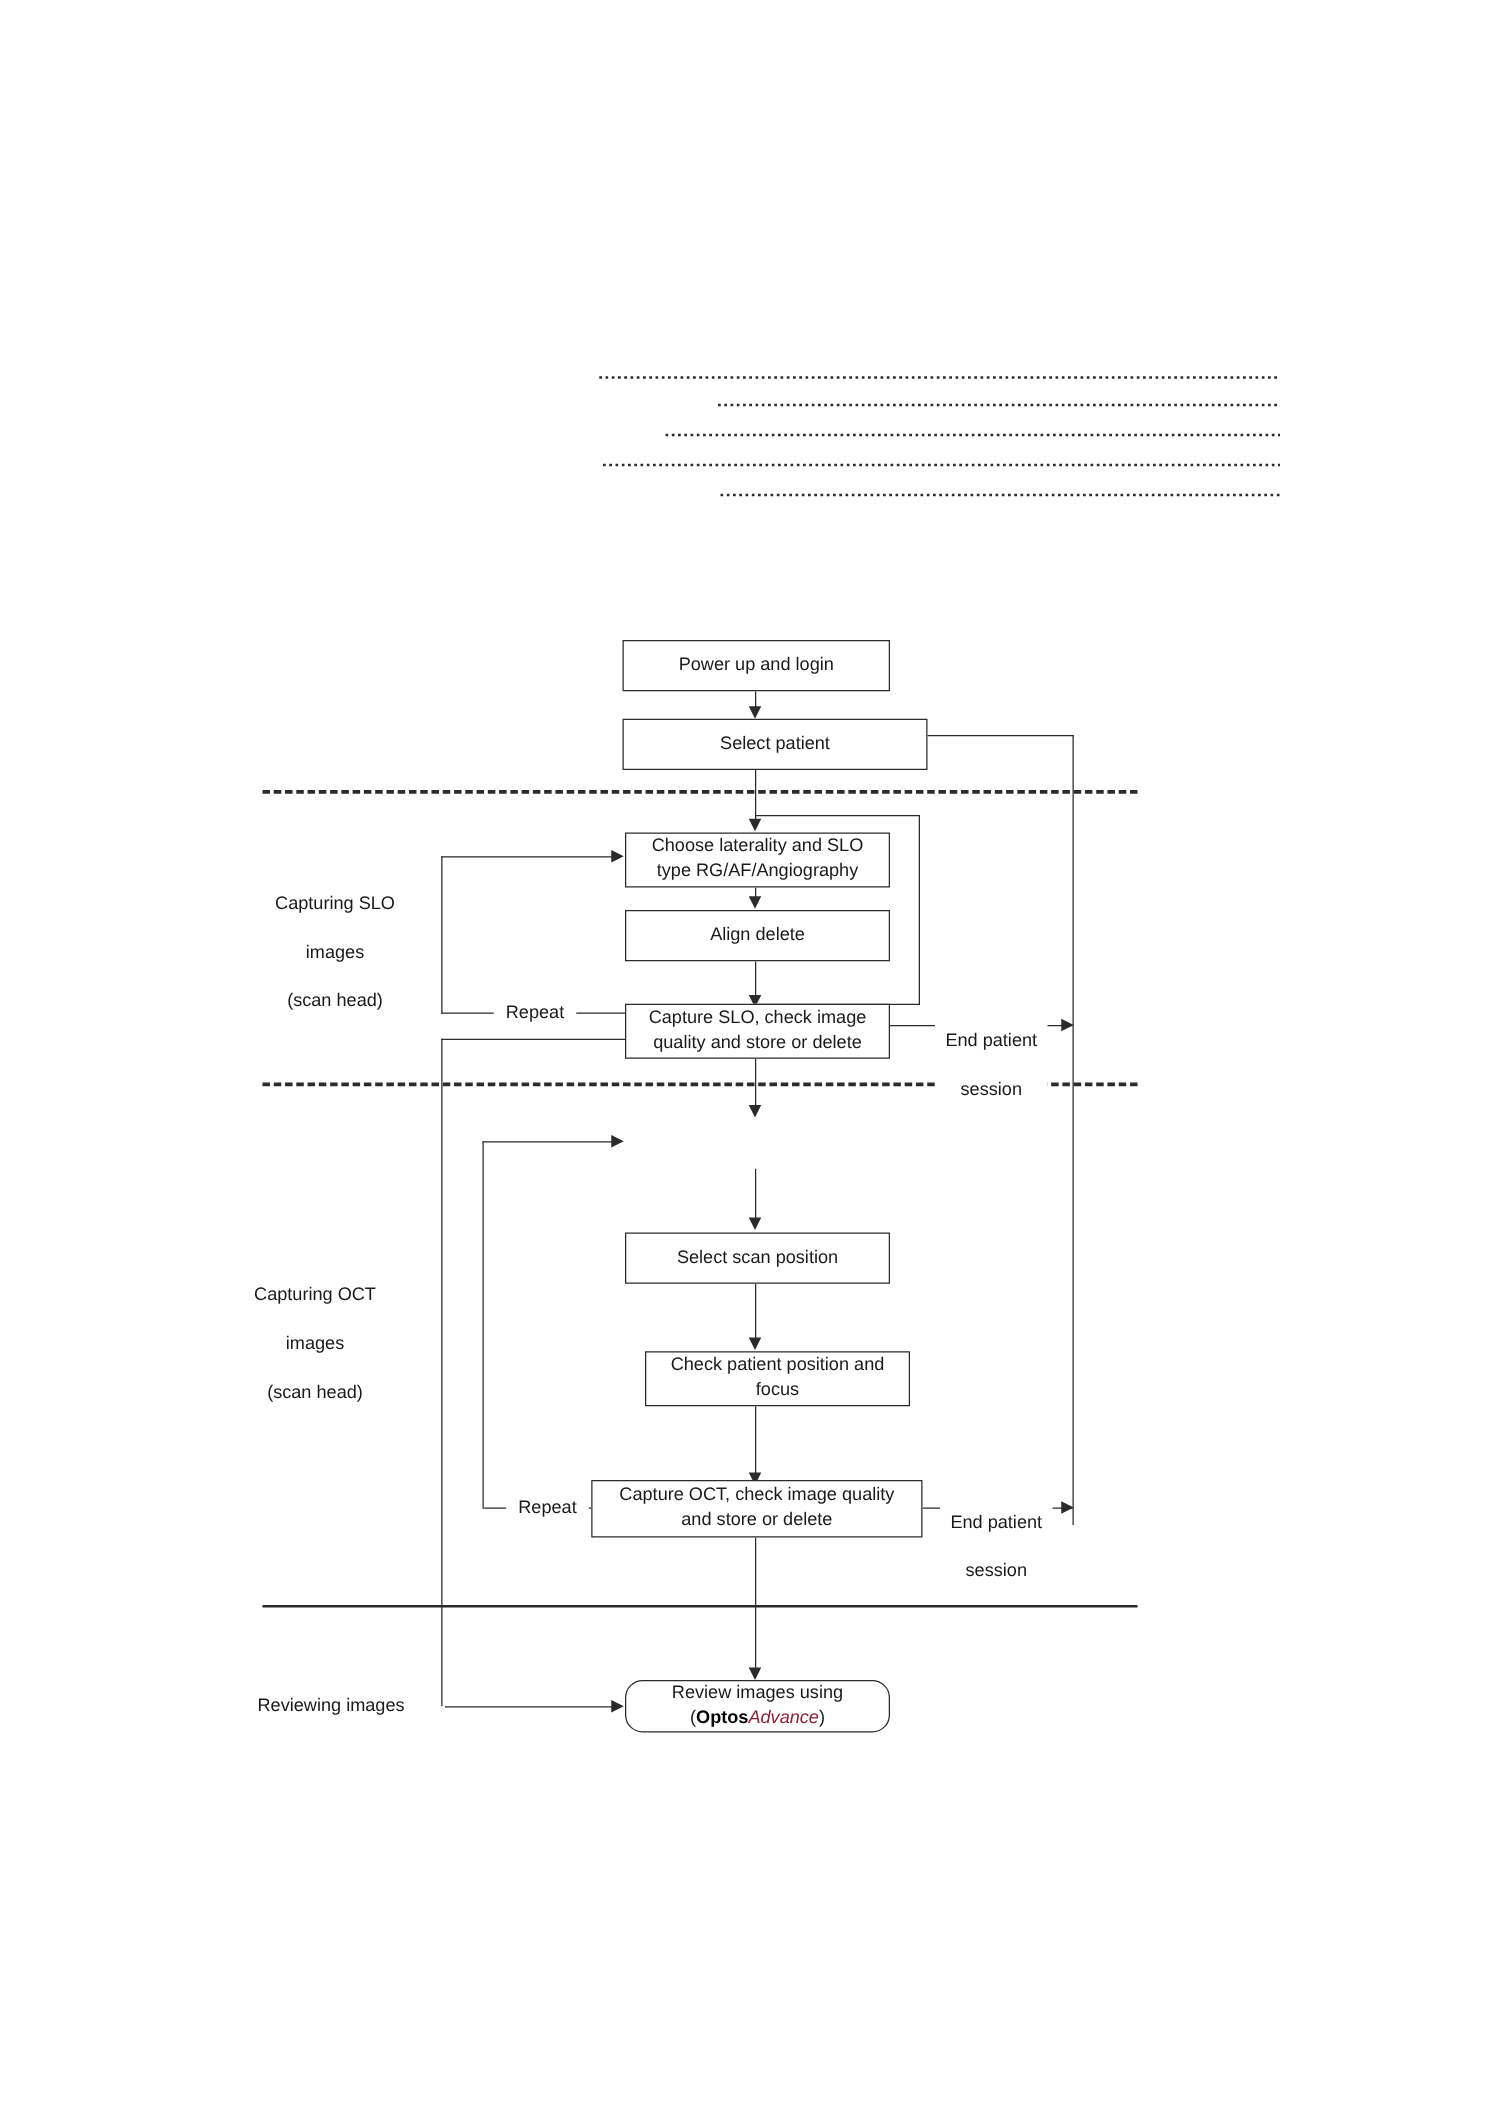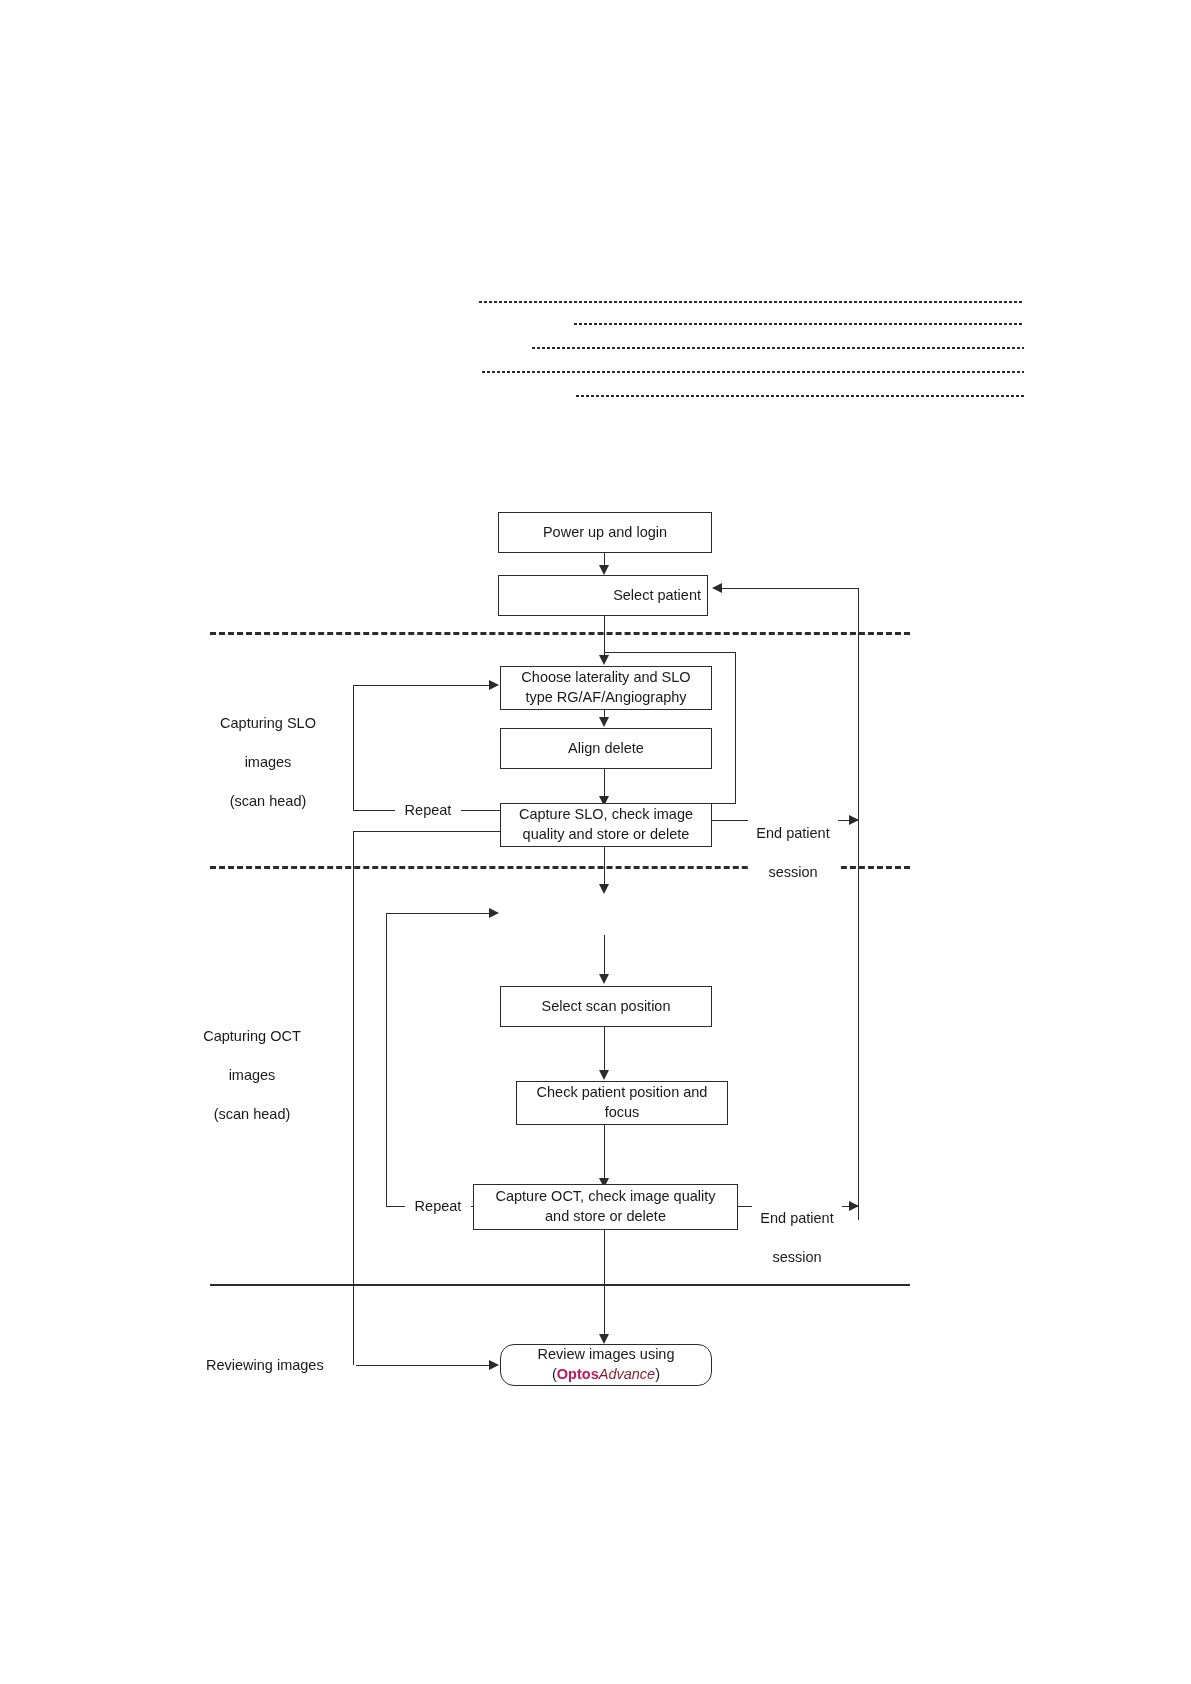--- a/index.html
+++ b/index.html
@@ -102,21 +102,21 @@
     z-index: 1;
   }
   .solid-divider {
     position: absolute;
     height: 0;
     border-top: 2.2px solid #2b2b2b;
     z-index: 1;
   }
   
   .brand-optos {
-    color: #be185d;
+    color: #000000;
     font-weight: bold;
   }
   .brand-advance {
     color: #8d2030;
     font-style: italic;
   }
   .paren { color: #1a1a1a; }
 </style>
 </head>
 <body>
@@ -140,21 +140,21 @@
   <div class="vline" style="left:353px; top:831px; height:534px;"></div>
   <div class="hline" style="left:353px; top:831px; width:148px;"></div>
 
   <div class="node" style="left:498px; top:512px; width:214px; height:41px;">
     <span>Power up and login</span>
   </div>
 
   <div class="vline" style="left:604px; top:553px; height:13px;"></div>
   <div class="arrow down" style="left:599px; top:565px;"></div>
 
-  <div class="node" style="left:498px; top:575px; width:210px; height:41px;justify-content:flex-end;">
+  <div class="node" style="left:498px; top:575px; width:244px; height:41px;">
     <span>Select patient</span>
   </div>
 
   <div class="vline" style="left:604px; top:616px; height:42px;"></div>
   <div class="arrow down" style="left:599px; top:655px;"></div>
 
   <div class="label" style="left:200px; top:694px; width:136px;">
     <span>Capturing SLO</span><br>
     <span>images</span><br>
     <span>(scan head)</span>

